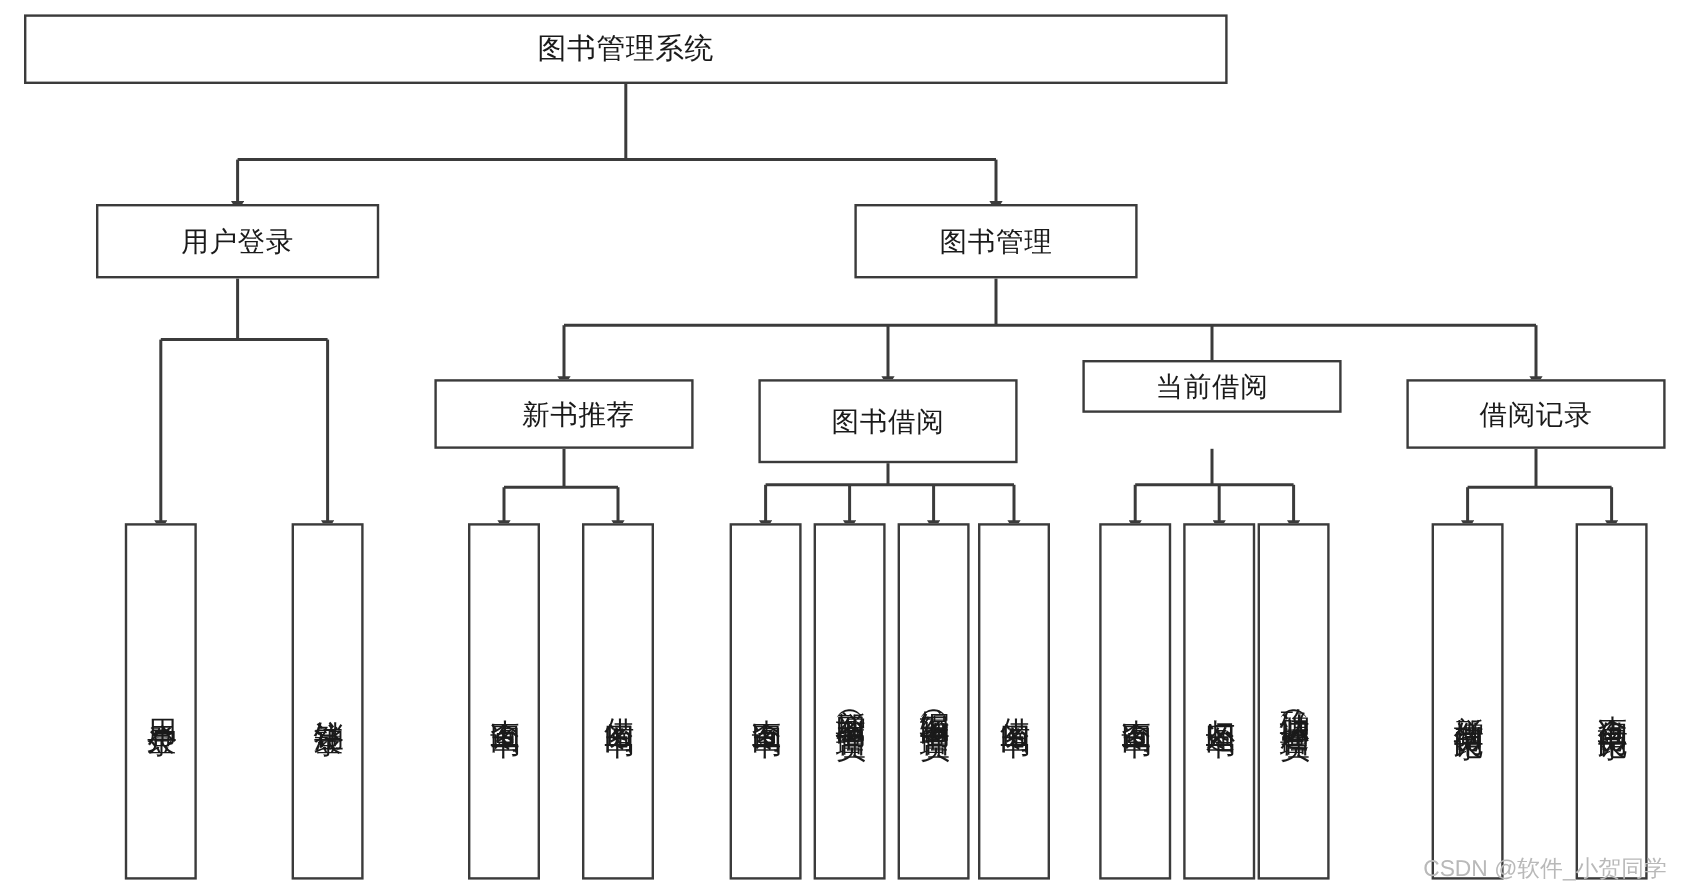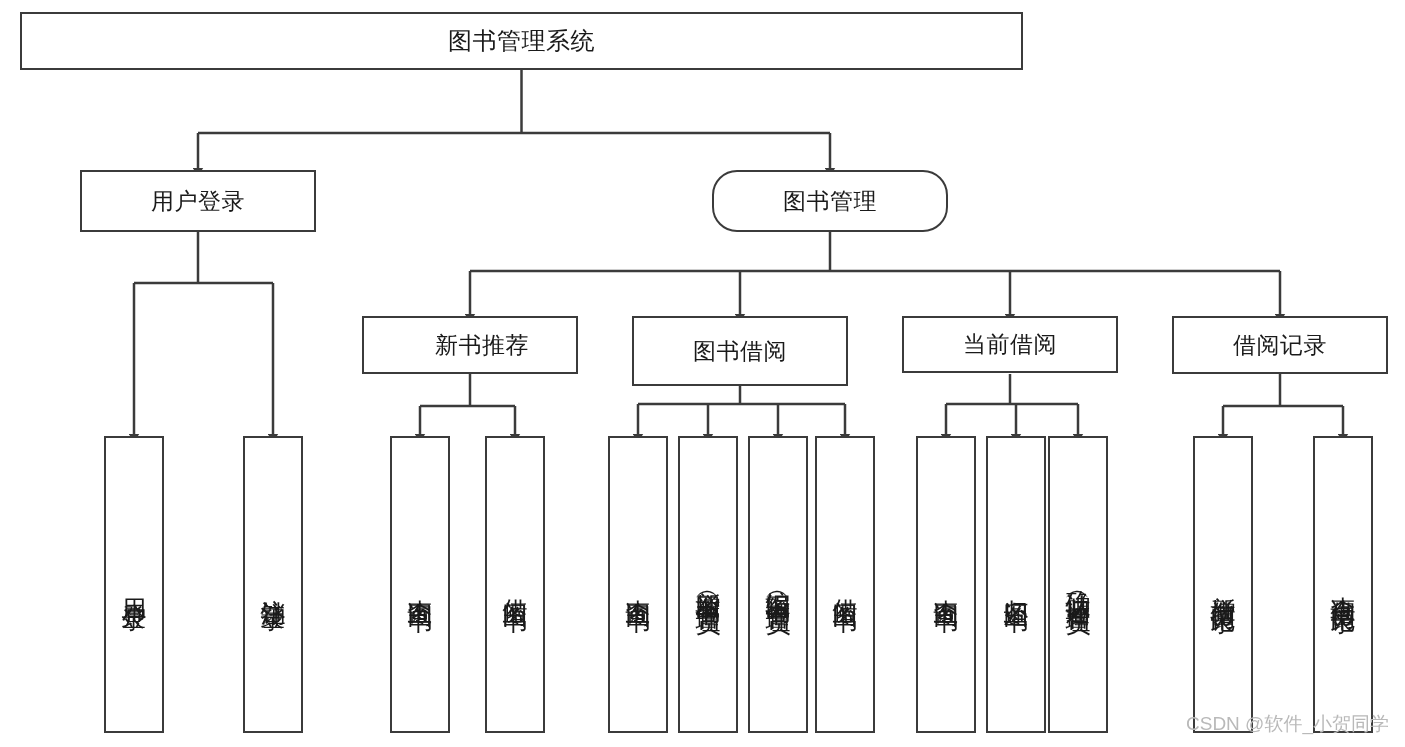--- a/index.html
+++ b/index.html
@@ -125,30 +125,30 @@
       </g>
   </svg>
 
   <div id="nodes-layer">
       <div class="node horiz root" style="left: 20px; top: 12px; width: 1003px; height: 58px;">
         <span class="node-label">图书管理系统</span>
       </div>
       <div class="node horiz" style="left: 80px; top: 170px; width: 236px; height: 62px;">
         <span class="node-label">用户登录</span>
       </div>
-      <div class="node horiz" style="left: 712px; top: 170px; width: 236px; height: 62px; border-radius: 25px;">
+      <div class="node horiz" style="left: 712px; top: 170px; width: 236px; height: 62px;">
         <span class="node-label">图书管理</span>
       </div>
       <div class="node horiz" style="left: 362px; top: 316px; width: 216px; height: 58px; padding-left: 24px;">
         <span class="node-label">新书推荐</span>
       </div>
       <div class="node horiz" style="left: 632px; top: 316px; width: 216px; height: 70px;">
         <span class="node-label">图书借阅</span>
       </div>
-      <div class="node horiz" style="left: 902px; top: 316px; width: 216px; height: 57px;">
+      <div class="node horiz" style="left: 902px; top: 300px; width: 216px; height: 44px;">
         <span class="node-label">当前借阅</span>
       </div>
       <div class="node horiz" style="left: 1172px; top: 316px; width: 216px; height: 58px; justify-content: center;">
         <span class="node-label">借阅记录</span>
       </div>
       <div class="node vert" style="left: 104px; top: 436px; width: 60px; height: 297px;">
         <span class="node-label">用户登录</span>
       </div>
       <div class="node vert" style="left: 243px; top: 436px; width: 60px; height: 297px;">
         <span class="node-label">注销登录</span>

